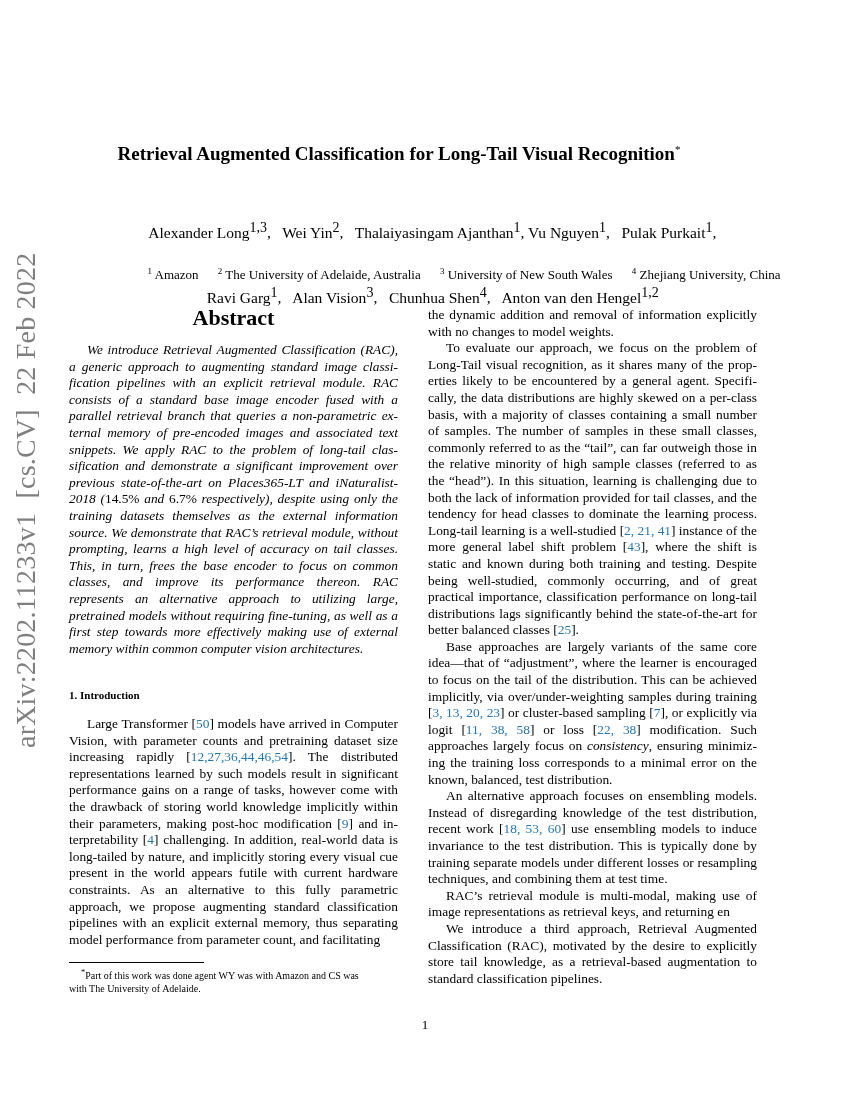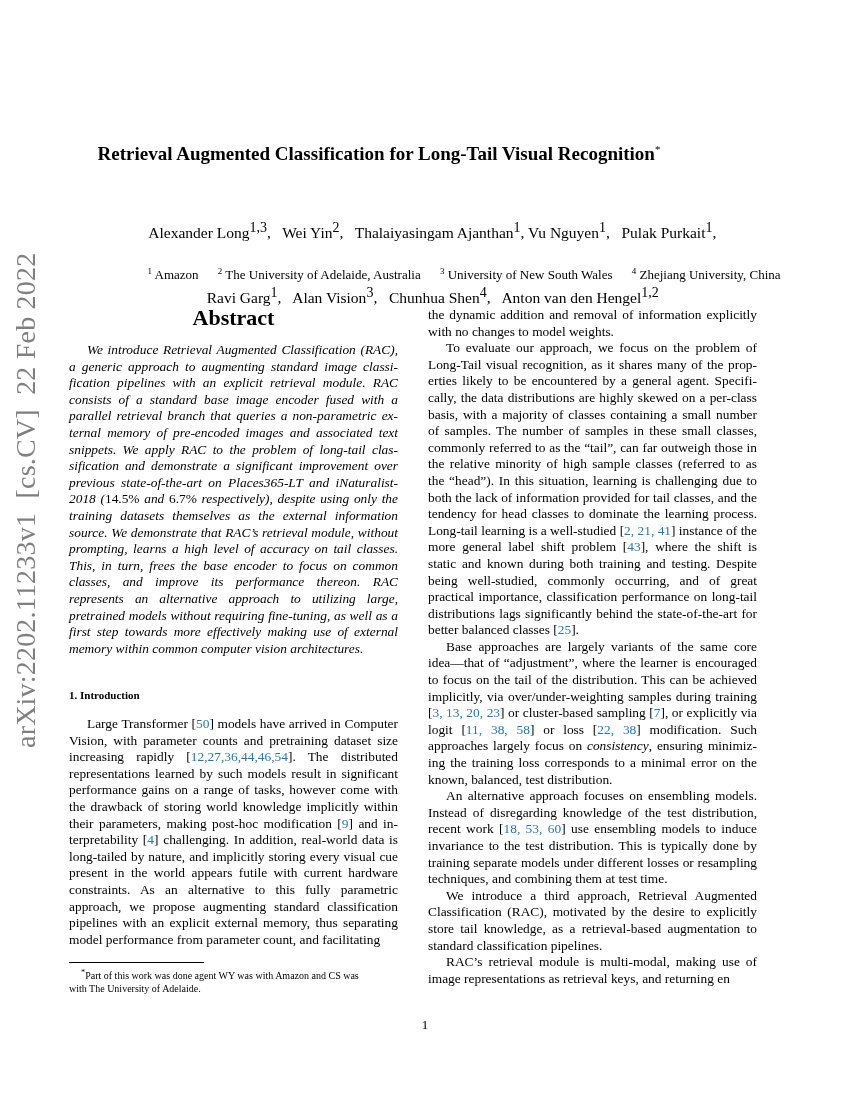--- a/index.html
+++ b/index.html
@@ -1,20 +1,20 @@
 <!DOCTYPE html>
 <html><head>
 <meta charset="utf-8">
 <style>
   html, body { margin: 0; padding: 0; background: #ffffff; }
   body { width: 850px; height: 1100px; position: relative; overflow: hidden;
          font-family: "Liberation Serif", "DejaVu Serif", serif; color: #000; }
   .arxiv-stamp { position: absolute; left: 10px; top: 748px; transform-origin: 0 0; transform: rotate(-90deg);
                  font-size: 28px; color: #7f7f7f; white-space: pre; letter-spacing: 0.2px; width: 460px; }
-  .title { position: absolute; top: 143px; left: 0; width: 758px; text-align: center; font-size: 19px; font-weight: bold; }
+  .title { position: absolute; top: 143px; left: 0; width: 758px; text-align: center; font-size: 19px; font-weight: bold; padding-left: 20px; }
   .title sup { font-weight: normal; font-size: 11px; }
   .authors { position: absolute; top: 198px; left: 0; width: 850px; text-align: center; font-size: 15.5px; line-height: 20px; }
   .authors sup { font-size: 14px; }
   .affils { position: absolute; top: 266px; left: 0; width: 850px; text-align: center; font-size: 13px; margin-left: 39px; }
   .affils sup { font-size: 9px; }
   .aff { margin: 0 8px; }
   .col { position: absolute; font-size: 13.4px; line-height: 16.6px; text-align: justify; hyphens: manual; }
   .col-left { left: 69px; width: 329px; }
   .col-right { left: 428px; width: 329px; top: 307px; }
   .abstract-title { position: absolute; left: 69px; width: 329px; top: 305px; text-align: center; font-weight: bold; font-size: 22px; }
@@ -67,17 +67,17 @@
 <div class="footnote">
   <span class="fn-first"><sup>*</sup><span>Part of this work was done agent WY was with Amazon and CS was</span></span>
   <span>with The University of Adelaide.</span>
 </div>
 
 <div class="col col-right">
   <p class="p noindent">the dynamic addition and removal of information explicitly with no changes to model weights.</p>
   <p class="p"><span>To evaluate our approach, we focus on the problem of Long-Tail visual recognition, as it shares many of the prop­erties likely to be encountered by a general agent.  Specifi­cally, the data distributions are highly skewed on a per-class basis, with a majority of classes containing a small number of samples. The number of samples in these small classes, commonly referred to as the “tail”, can far outweigh those in the relative minority of high sample classes (referred to as the “head”). In this situation, learning is challenging due to both the lack of information provided for tail classes, and the tendency for head classes to dominate the learning process.  Long-tail learning is a well-studied [</span><a class="cite">2, 21, 41</a><span>] in­stance of the more general label shift problem [</span><a class="cite">43</a><span>], where the shift is static and known during both training and test­ing.  Despite being well-studied, commonly occurring, and of great practical importance, classification performance on long-tail distributions lags significantly behind the state-of-the-art for better balanced classes [</span><a class="cite">25</a><span>].</span></p>
   <p class="p"><span>Base approaches are largely variants of the same core idea—that of “adjustment”, where the learner is encouraged to focus on the tail of the distribution. This can be achieved implicitly, via over/under-weighting samples during train­ing [</span><a class="cite">3, 13, 20, 23</a><span>] or cluster-based sampling [</span><a class="cite">7</a><span>], or explic­itly via logit [</span><a class="cite">11, 38, 58</a><span>] or loss [</span><a class="cite">22, 38</a><span>] modification. Such approaches largely focus on </span><em>consistency</em><span>, ensuring minimiz­ing the training loss corresponds to a minimal error on the known, balanced, test distribution.</span></p>
   <p class="p"><span>An alternative approach focuses on ensembling models. Instead of disregarding knowledge of the test distribution, recent work [</span><a class="cite">18, 53, 60</a><span>] use ensembling models to induce invariance to the test distribution.  This is typically done by training separate models under different losses or re­sampling techniques, and combining them at test time.</span></p>
+  <p class="p">RAC’s retrieval module is multi-modal, making use of image representations as retrieval keys, and returning en­</p>
   <p class="p">We introduce a third approach, Retrieval Augmented Classification (RAC), motivated by the desire to explicitly store tail knowledge, as a retrieval-based augmentation to standard classification pipelines.</p>
-  <p class="p">RAC’s retrieval module is multi-modal, making use of image representations as retrieval keys, and returning en­</p>
 </div>
 
 <div class="page-number">1</div>
 
 </body></html>

